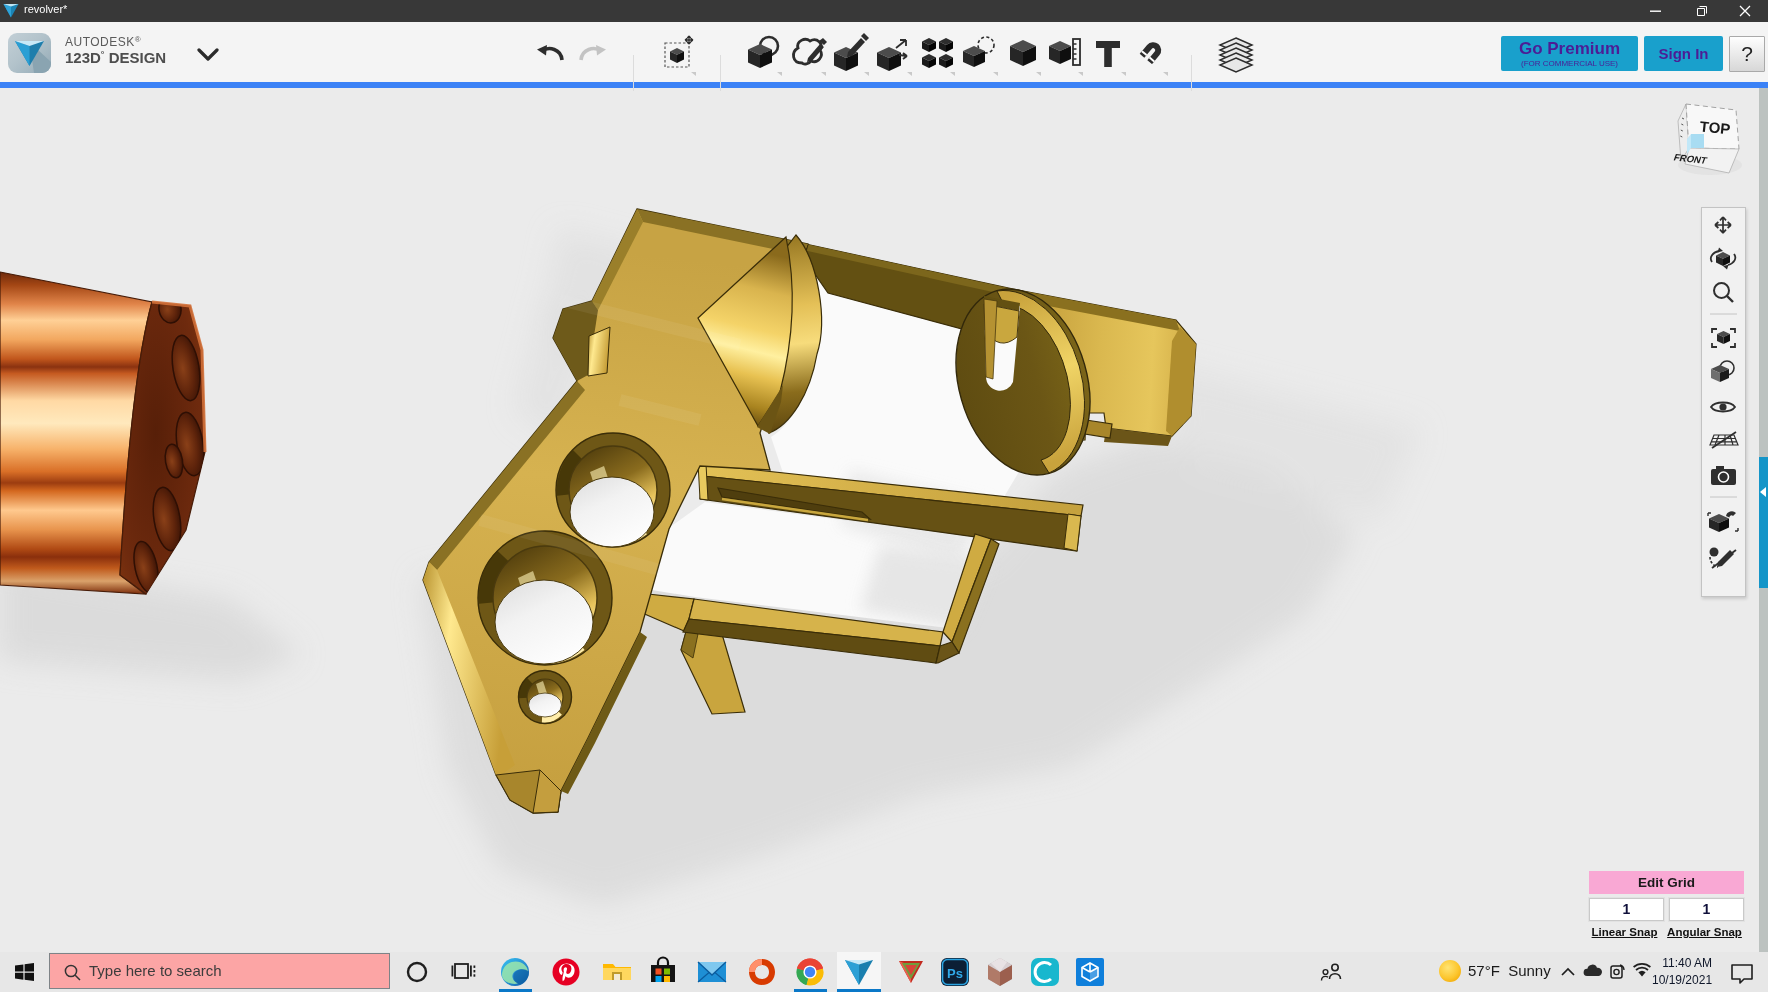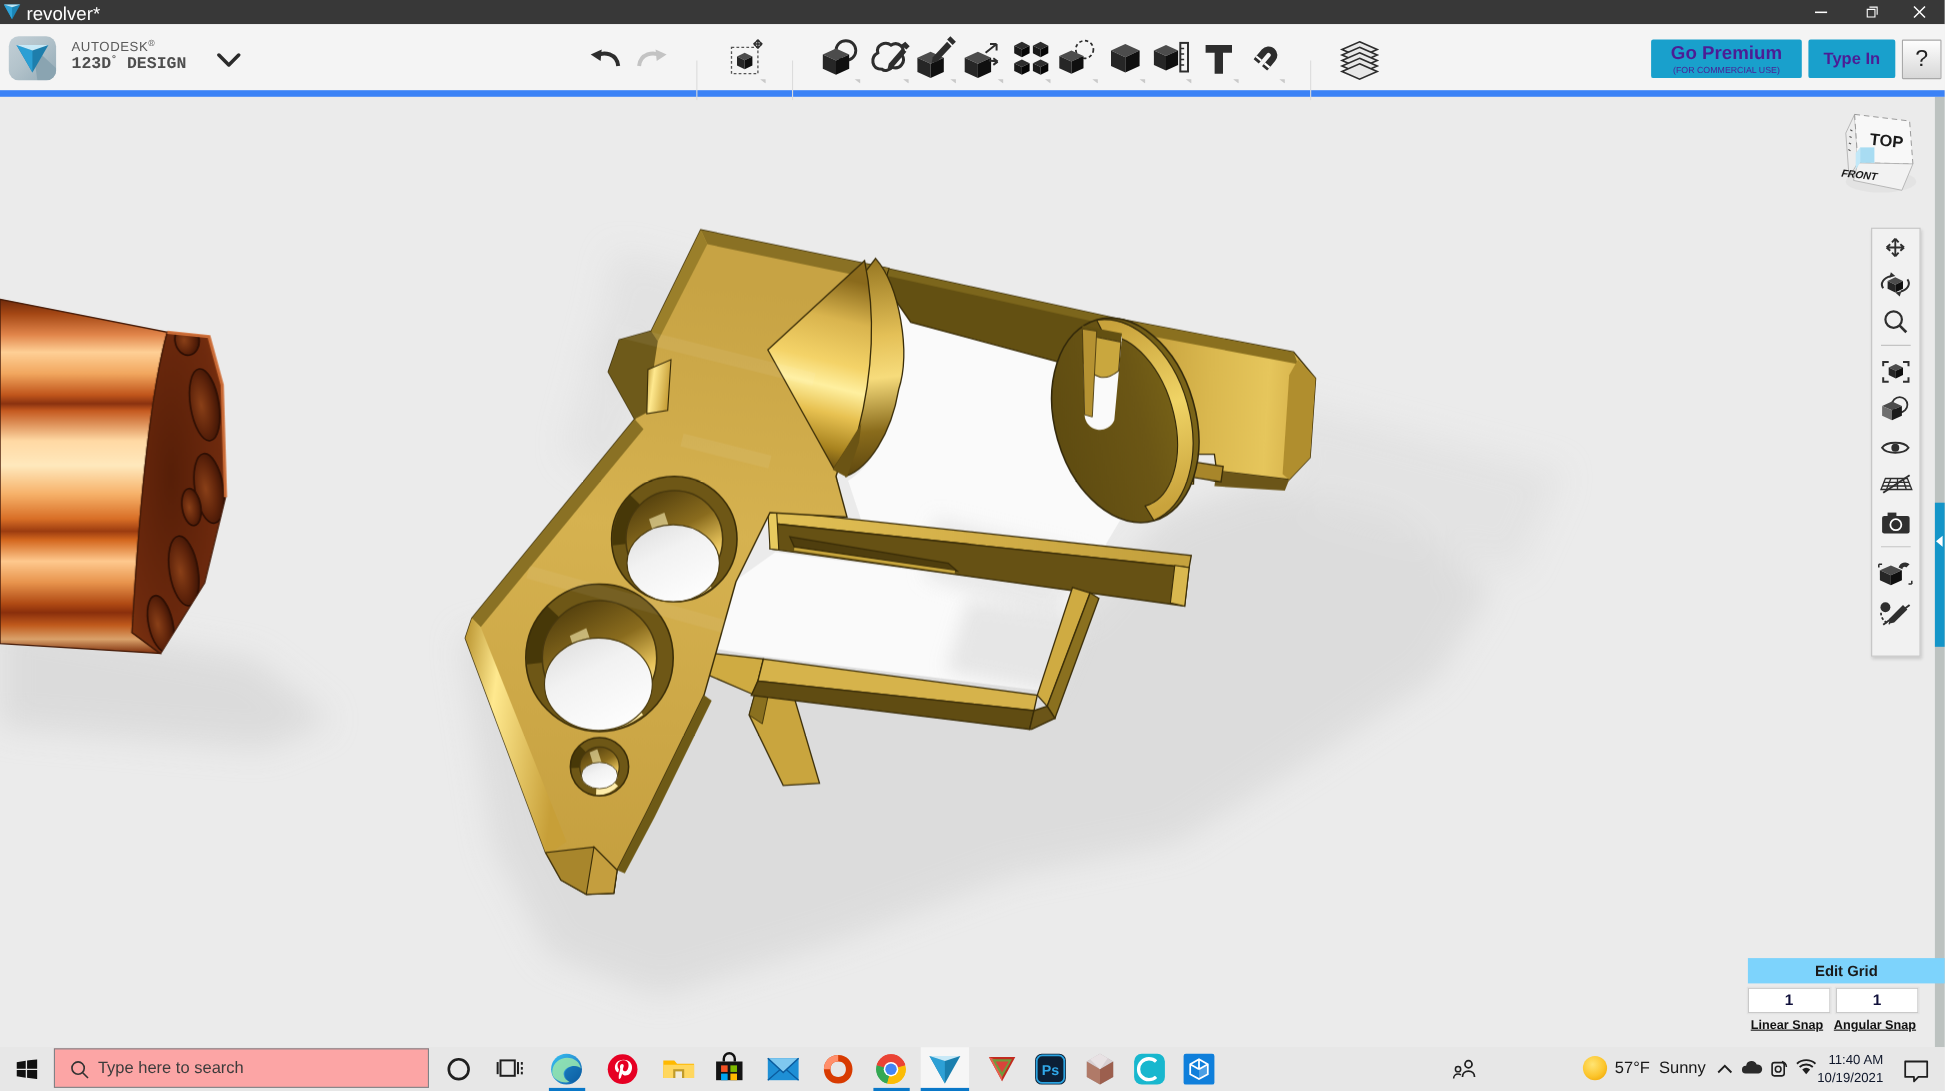--- a/index.html
+++ b/index.html
@@ -1,47 +1,47 @@
 <!DOCTYPE html>
 <html><head>
 <meta charset="utf-8">
 <style>
   html,body{margin:0;padding:0;width:1768px;height:992px;overflow:hidden;
     font-family:"Liberation Sans", sans-serif;}
   #app{position:relative;width:1768px;height:992px;background:#ebebeb;}
   
   #titlebar{position:absolute;left:0;top:0;width:1768px;height:22px;background:#383838;}
-  #titlebar .ttext{position:absolute;left:24px;top:3px;color:#fff;font-size:17px;}
+  #titlebar .ttext{position:absolute;left:24px;top:3px;color:#fff;font-size:11px;}
   .winbtn{position:absolute;top:0;height:22px;width:45px;color:#fff;}
   
   #toolbar{position:absolute;left:0;top:22px;width:1768px;height:60px;background:#f4f4f4;border-bottom:6px solid #3b82f6;}
   #logo{position:absolute;left:8px;top:11px;width:43px;height:40px;border-radius:9px;
     background:linear-gradient(135deg,#c2cfd6 0%,#b3c3cb 45%,#93aab6 100%);}
   #brand1{position:absolute;left:65px;top:13px;font-size:12px;color:#5a5a5a;letter-spacing:0.5px;}
-  #brand2{position:absolute;left:65px;top:27px;font-size:15px;font-weight:bold;color:#4e4e4e;font-family:Liberation Mono, monospace;}
+  #brand2{position:absolute;left:65px;top:27px;font-size:15px;font-weight:bold;color:#4e4e4e;}
   .tsep{position:absolute;top:33px;width:1px;height:36px;background:#dcdcdc;}
   
   .bluebtn{position:absolute;top:14px;background:#19a0cc;color:#4c1d95;text-align:center;border-radius:2px;}
   #gopremium{left:1501px;width:137px;height:35px;}
   #gopremium .l1{font-size:17px;font-weight:bold;margin-top:3px;}
   #gopremium .l2{font-size:8px;margin-top:0px;}
   #signin{left:1644px;width:79px;height:35px;font-size:15px;font-weight:bold;line-height:35px;}
   #helpbtn{position:absolute;left:1729px;top:14px;width:34px;height:34px;border:1px solid #a9a9a9;
     background:linear-gradient(#fefefe,#d7d7d7);text-align:center;font-size:21px;color:#222;line-height:34px;border-radius:1px;}
   
   #viewport{position:absolute;left:0;top:83px;width:1768px;height:869px;background:#ebebeb;}
   
   #rstrip{position:absolute;left:1759px;top:83px;width:9px;height:869px;background:#bcc2c0;}
   #rtab{position:absolute;left:1759px;top:457px;width:9px;height:131px;background:#1495c8;}
   
   #rpanel{position:absolute;left:1701px;top:207px;width:43px;height:388px;background:#f1f1f1;
     border:1px solid #c3c3c3;box-shadow:1px 2px 3px rgba(0,0,0,0.15);}
   
   #editgrid{position:absolute;left:1589px;top:871px;width:155px;height:70px;font-family:"Liberation Sans", sans-serif;}
-  #eghead{position:absolute;left:0;top:0;width:179px;height:23px;background:#7dd3fc;color:#1a1a1a;
+  #eghead{position:absolute;left:0;top:0;width:155px;height:23px;background:#f9a8d4;color:#1a1a1a;
     font-size:13.5px;font-weight:bold;text-align:center;line-height:23px;}
   .egbox{position:absolute;top:27px;width:73px;height:21px;background:#fff;border:1px solid #c9c9c9;outline:1px solid #e2e2e2;
     text-align:center;font-size:14px;font-weight:bold;color:#10103a;line-height:21px;}
   .eglab{position:absolute;top:55px;width:75px;text-align:center;font-size:11.5px;font-weight:bold;color:#111;text-decoration:underline;}
   
   #taskbar{position:absolute;left:0;top:952px;width:1768px;height:40px;background:#e7e7e7;}
   #searchbox{position:absolute;left:49px;top:1px;width:341px;height:36px;background:#fca5a5;border:1px solid #7e8387;box-sizing:border-box;}
   #searchbox span{position:absolute;left:39px;top:8px;font-size:15px;color:#3c3c3c;}
   .ticon{position:absolute;top:0;width:44px;height:40px;}
   .underline{position:absolute;top:37px;height:3px;background:#0a78c8;}
@@ -538,21 +538,21 @@
           <polygon points="20,12 36,19 20,26 4,19"></polygon>
           <polygon points="20,17 36,24 20,31 4,24"></polygon>
           <polygon points="20,22 36,29 20,36 4,29"></polygon>
         </g>
       </svg>
     </div>
     <div class="bluebtn" id="gopremium">
         <div class="l1">Go Premium</div>
         <div class="l2">(FOR COMMERCIAL USE)</div>
       </div>
-    <div class="bluebtn" id="signin">Type In</div>
+    <div class="bluebtn" id="signin">Sign In</div>
     <div id="helpbtn">?</div>
   </div>
 
   <div id="taskbar">
 
     <svg style="position:absolute;left:15px;top:11px" width="19" height="18" viewBox="0 0 19 18">
       <path d="M0 2.6 L8.4 1.4 V8.6 H0 Z M9.6 1.2 L19 0 V8.6 H9.6 Z M0 9.7 H8.4 V16.7 L0 15.5 Z M9.6 9.7 H19 V18 L9.6 16.8 Z" fill="#111"></path>
     </svg>
     <div id="searchbox">
       <svg style="position:absolute;left:13px;top:9px" width="19" height="19" viewBox="0 0 19 19">

